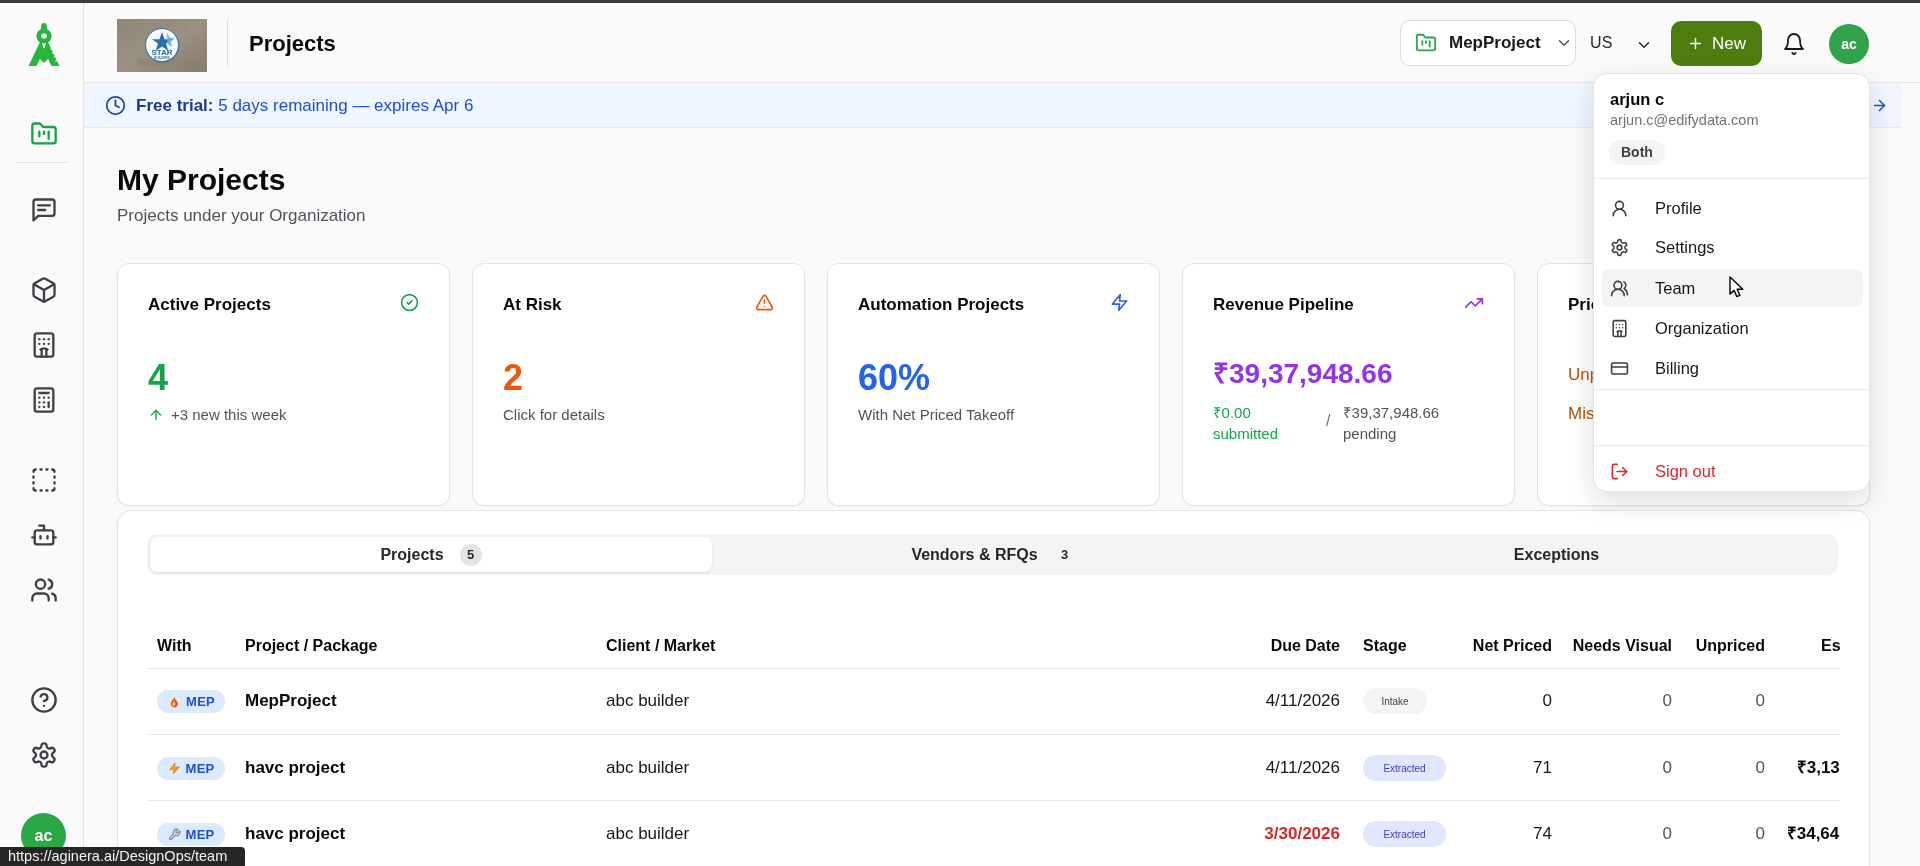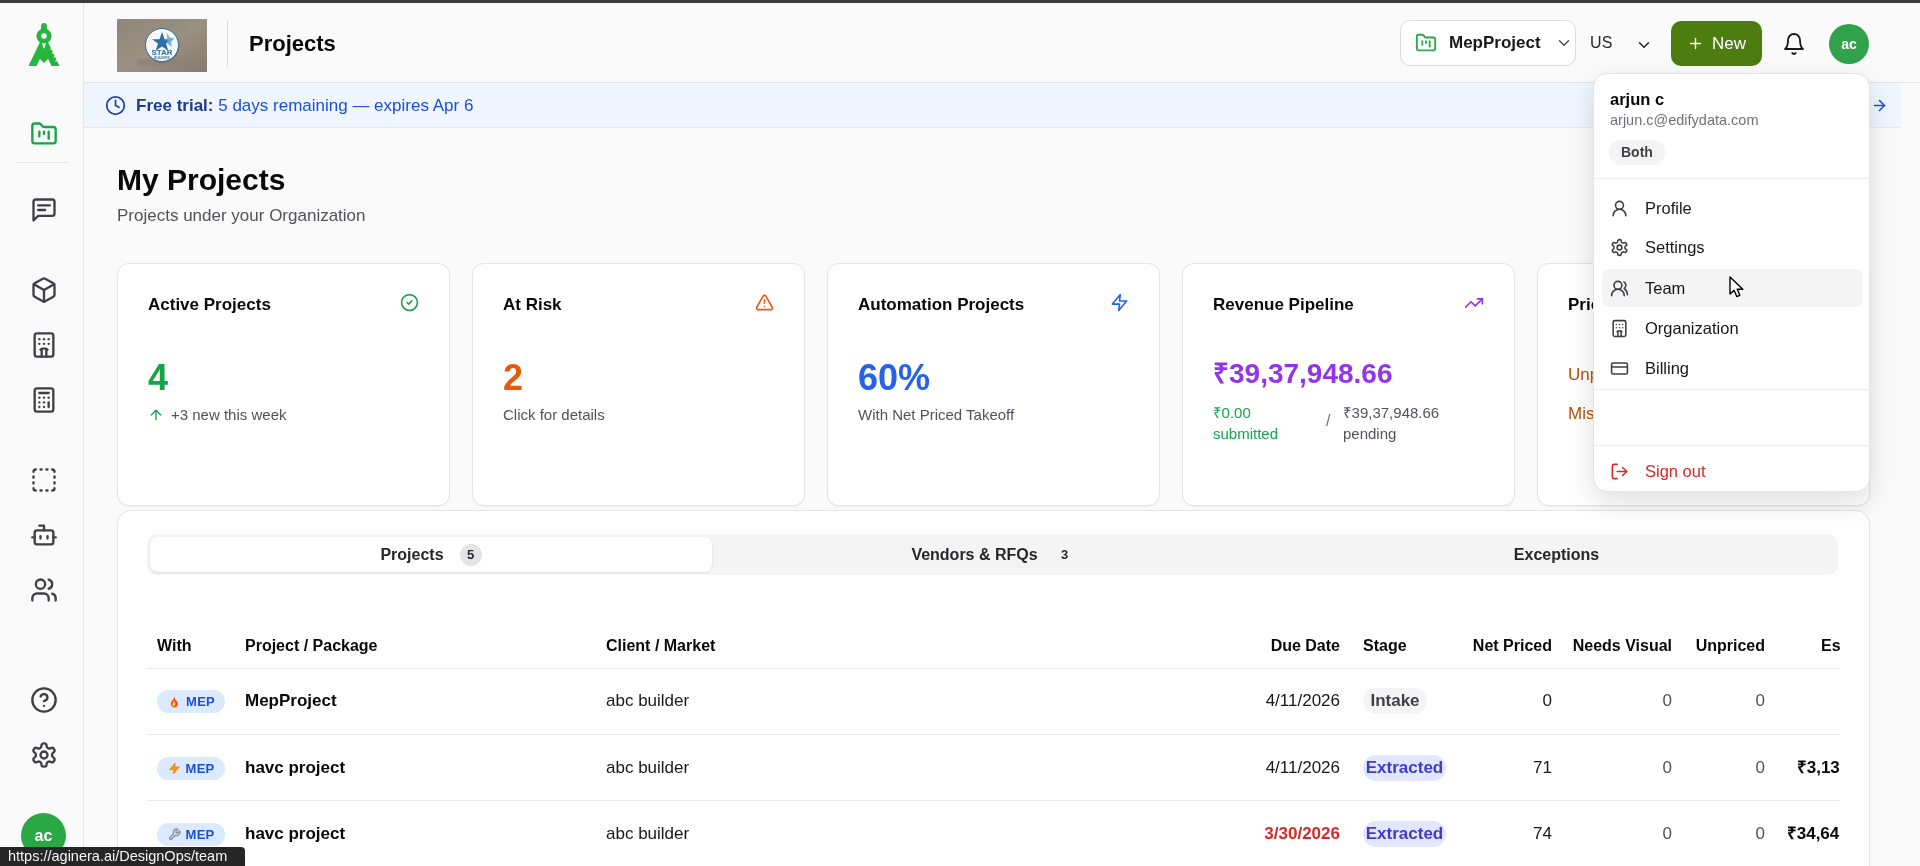--- a/index.html
+++ b/index.html
@@ -24,26 +24,26 @@
 #panel { position:absolute; left:117px; top:510px; width:1753px; height:370px; background:#fff; border:1px solid #e4e4e7; border-radius:14px; box-shadow:0 1px 2px rgba(0,0,0,.05); }
 #tabbar { position:absolute; left:147px; top:534px; width:1691px; height:41px; background:#f4f4f5; border-radius:10px; }
 .tab { position:absolute; top:3px; height:35px; display:flex; align-items:center; justify-content:center; font-size:16px; font-weight:600; color:#27272a; }
 #tbl { position:absolute; left:147px; top:600px; width:1693px; height:266px; overflow:hidden; }
 .hl { position:absolute; top:36px; white-space:nowrap; font-size:16px; font-weight:600; color:#09090b; line-height:20px; }
 .sep { position:absolute; left:0; width:1698px; height:1px; background:#e9e9eb; }
 .cell { position:absolute; white-space:nowrap; font-size:17px; line-height:22px; color:#18181b; }
 .num { width:112px; text-align:right; }
 .meppill { position:absolute; left:10px; width:68px; height:23px; background:#dbeafe; border-radius:12px; display:flex; align-items:center; justify-content:center; gap:5px; }
 .meppill span { font-size:13px; font-weight:700; color:#1d4ed8; letter-spacing:.2px; }
-.stpill { position:absolute; left:1216px; height:26px; border-radius:13px; display:flex; align-items:center; justify-content:center; font-size:17px; font-weight:700; }
+.stpill { position:absolute; left:1216px; height:26px; border-radius:13px; display:flex; align-items:center; justify-content:center; font-size:10px; font-weight:400; }
 
 #menu { position:absolute; left:1593px; top:73px; width:277px; height:419px; background:#fff; border:1px solid #e4e4e7; border-radius:14px; box-shadow:0 10px 28px rgba(0,0,0,.13); z-index:30; }
 .mi { position:absolute; left:8px; width:261px; height:38px; border-radius:8px; display:flex; align-items:center; }
 .mi svg { margin-left:8px; }
-.mi .lbl { margin-left:16px; font-size:16.5px; color:#18181b; }
+.mi .lbl { margin-left:26px; font-size:16.5px; color:#18181b; }
 .mdiv { position:absolute; left:0; width:277px; height:1px; background:#ececee; }
 #tooltip { position:absolute; left:0; top:847px; width:245px; height:19px; background:#262626; border-radius:0 4px 0 0; color:#f4f4f4; font-size:14.5px; line-height:19px; padding-left:8px; z-index:40; }
 </style>
 </head>
 <body>
 <div id="topstrip"></div>
 <div id="sidebar">
   <svg class="abs" style="left:25px;top:20px" width="38" height="49" viewBox="0 0 38 49">
     <g fill="#27b53e">
       <rect x="16.1" y="0" width="5.8" height="11" rx="2.9"></rect>

